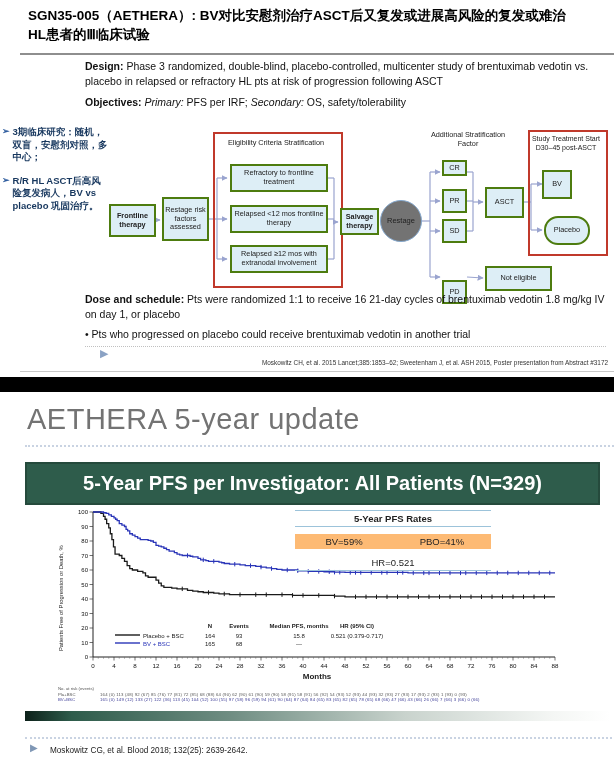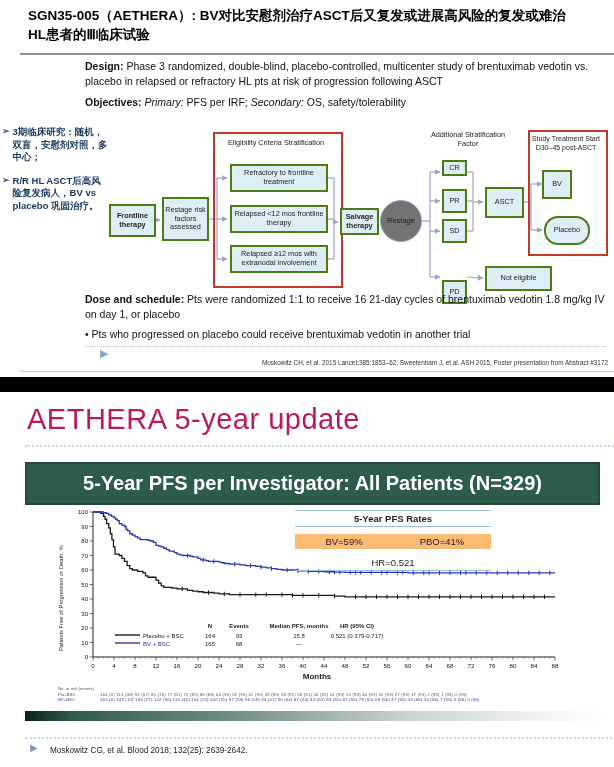--- a/index.html
+++ b/index.html
@@ -44,21 +44,21 @@
   #d-placebo{left:444px;top:88px;width:46px;height:29px;border-radius:14px;}
   
   #s1-dose{left:85px;top:292px;width:524px;font-size:10.5px;line-height:1.42;color:#111;}
   #s1-dose p{margin:0 0 5px 0;}
   #s1-dotline{left:85px;top:346px;right:8px;border-top:1px dotted #c0c0c0;}
   #s1-tri{left:100px;top:347px;color:#8aa2c4;font-size:11px;}
   #s1-cite{left:180px;right:6px;top:359px;font-size:6.4px;color:#333;text-align:right;}
   #s1-bottomline{left:20px;right:0;top:371px;border-top:1px solid #c8c8c8;}
   #black-band{left:0;top:377px;width:614px;height:15px;background:#000;}
   
-  #s2-heading{left:27px;top:403px;font-size:29px;color:#be185d;letter-spacing:.5px;}
+  #s2-heading{left:27px;top:403px;font-size:29px;color:#737373;letter-spacing:.5px;}
   #s2-dot1{left:25px;right:0;top:445px;border-top:2px dotted #c9d3e2;}
   #banner{left:25px;top:462px;width:575px;height:43px;background:#2e5c4b;border:2px solid #254a3c;box-sizing:border-box;color:#fff;font-size:20px;font-weight:bold;display:flex;align-items:center;justify-content:center;}
   #chart{left:55px;top:506px;width:505px;height:178px;}
   #inset{position:absolute;left:240px;top:4px;width:196px;text-align:center;font-size:9.5px;color:#222;border-top:1px solid #9cc3da;border-bottom:1px solid #9cc3da;}
   #inset .t{font-weight:bold;padding:2px 0;border-bottom:1px solid #9cc3da;}
   #inset .r{display:flex;background:#fdba74;padding:2px 0;margin:7px 0;}
   #inset .r span{flex:1;}
   #inset .h{padding:1px 0 2px 0;}
   #atrisk{left:58px;top:686px;width:552px;font-size:4.3px;color:#555;line-height:1.3;}
   .ar-row{display:flex;}

